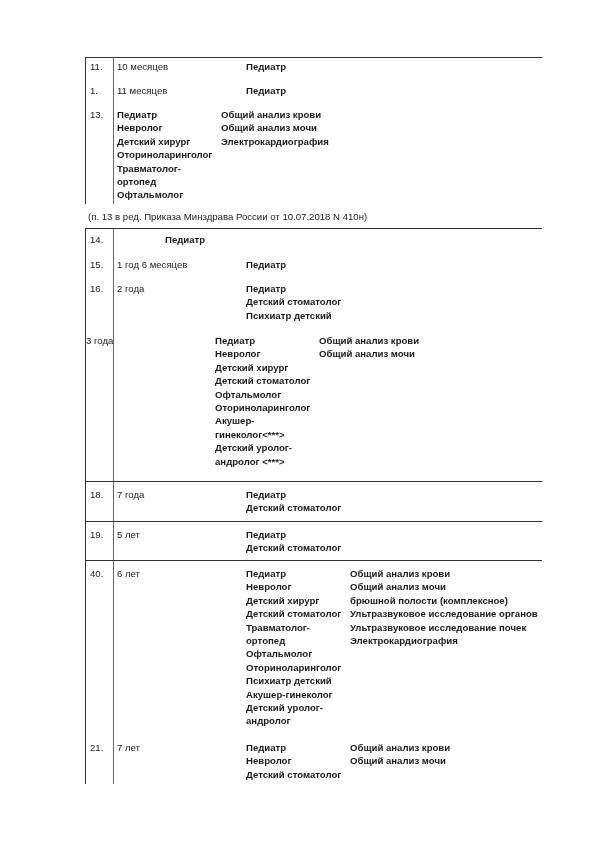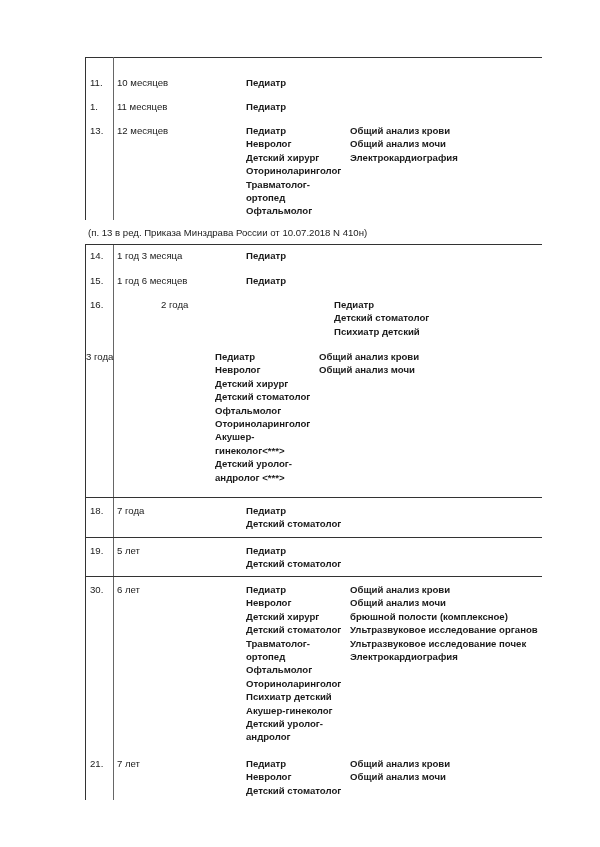--- a/index.html
+++ b/index.html
@@ -17,41 +17,40 @@
   .line { display:block; white-space:nowrap;font-weight:bold; }
   .hline { border-top:1px solid #333; width:457px; height:0; }
   .note { line-height:14px; padding:6px 0 4px 3px; white-space:nowrap; }
 </style>
 </head>
 <body>
 
 <div id="doc">
   <div class="top-line"></div>
 
-  <div class="block" style="padding-top:19px; height:144px;">
+  <div class="block" style="padding-top:3px; height:144px;">
     <div class="vline"></div>
     <div class="row" style="height:24px;">
         <div class="num">11.</div>
         <div class="age">10 месяцев</div>
         <div class="spec">
           <span class="line">Педиатр</span>
         </div>
         <div class="exam"></div>
       </div>
     <div class="row" style="height:24px;">
         <div class="num">1.</div>
         <div class="age">11 месяцев</div>
         <div class="spec">
           <span class="line">Педиатр</span>
         </div>
         <div class="exam"></div>
       </div>
     <div class="row">
         <div class="num">13.</div>
-        <div class="age">12 месяцев</div>
         <div class="spec">
           <span class="line">Педиатр</span>
           <span class="line">Невролог</span>
           <span class="line">Детский хирург</span>
           <span class="line">Оториноларинголог</span>
           <span class="line">Травматолог-</span>
           <span class="line">ортопед</span>
           <span class="line">Офтальмолог</span>
         </div>
         <div class="exam">
@@ -60,37 +59,36 @@
           <span class="line">Электрокардиография</span>
         </div>
       </div>
   </div>
 
   <div class="note">(п. 13 в ред. Приказа Минздрава России от 10.07.2018 N 410н)</div>
   <div class="hline"></div>
 
   <div class="block" style="padding-top:4px; height:248px;">
     <div class="vline"></div>
-    <div class="row" style="height:25px;">
+    <div class="row" style="height:25px;gap:48px;">
         <div class="num">14.</div>
-        <div class="age">1 год 3 месяца</div>
         <div class="spec">
           <span class="line">Педиатр</span>
         </div>
         <div class="exam"></div>
       </div>
     <div class="row" style="height:24px;">
         <div class="num">15.</div>
         <div class="age">1 год 6 месяцев</div>
         <div class="spec">
           <span class="line">Педиатр</span>
         </div>
         <div class="exam"></div>
       </div>
-    <div class="row" style="height:52px;gap:44px;">
+    <div class="row" style="height:52px;">
         <div class="num">16.</div>
         <div class="age">2 года</div>
         <div class="spec">
           <span class="line">Педиатр</span>
           <span class="line">Детский стоматолог</span>
           <span class="line">Психиатр детский</span>
         </div>
         <div class="exam"></div>
       </div>
     <div class="row">
@@ -139,21 +137,21 @@
           <span class="line">Детский стоматолог</span>
         </div>
         <div class="exam"></div>
       </div>
   </div>
   <div class="hline"></div>
 
   <div class="block" style="padding-top:6px; height:217px;">
     <div class="vline"></div>
     <div class="row" style="height:174px;">
-        <div class="num">30.</div>
+        <div class="num">40.</div>
         <div class="age">6 лет</div>
         <div class="spec">
           <span class="line">Педиатр</span>
           <span class="line">Невролог</span>
           <span class="line">Детский хирург</span>
           <span class="line">Детский стоматолог</span>
           <span class="line">Травматолог-</span>
           <span class="line">ортопед</span>
           <span class="line">Офтальмолог</span>
           <span class="line">Оториноларинголог</span>

